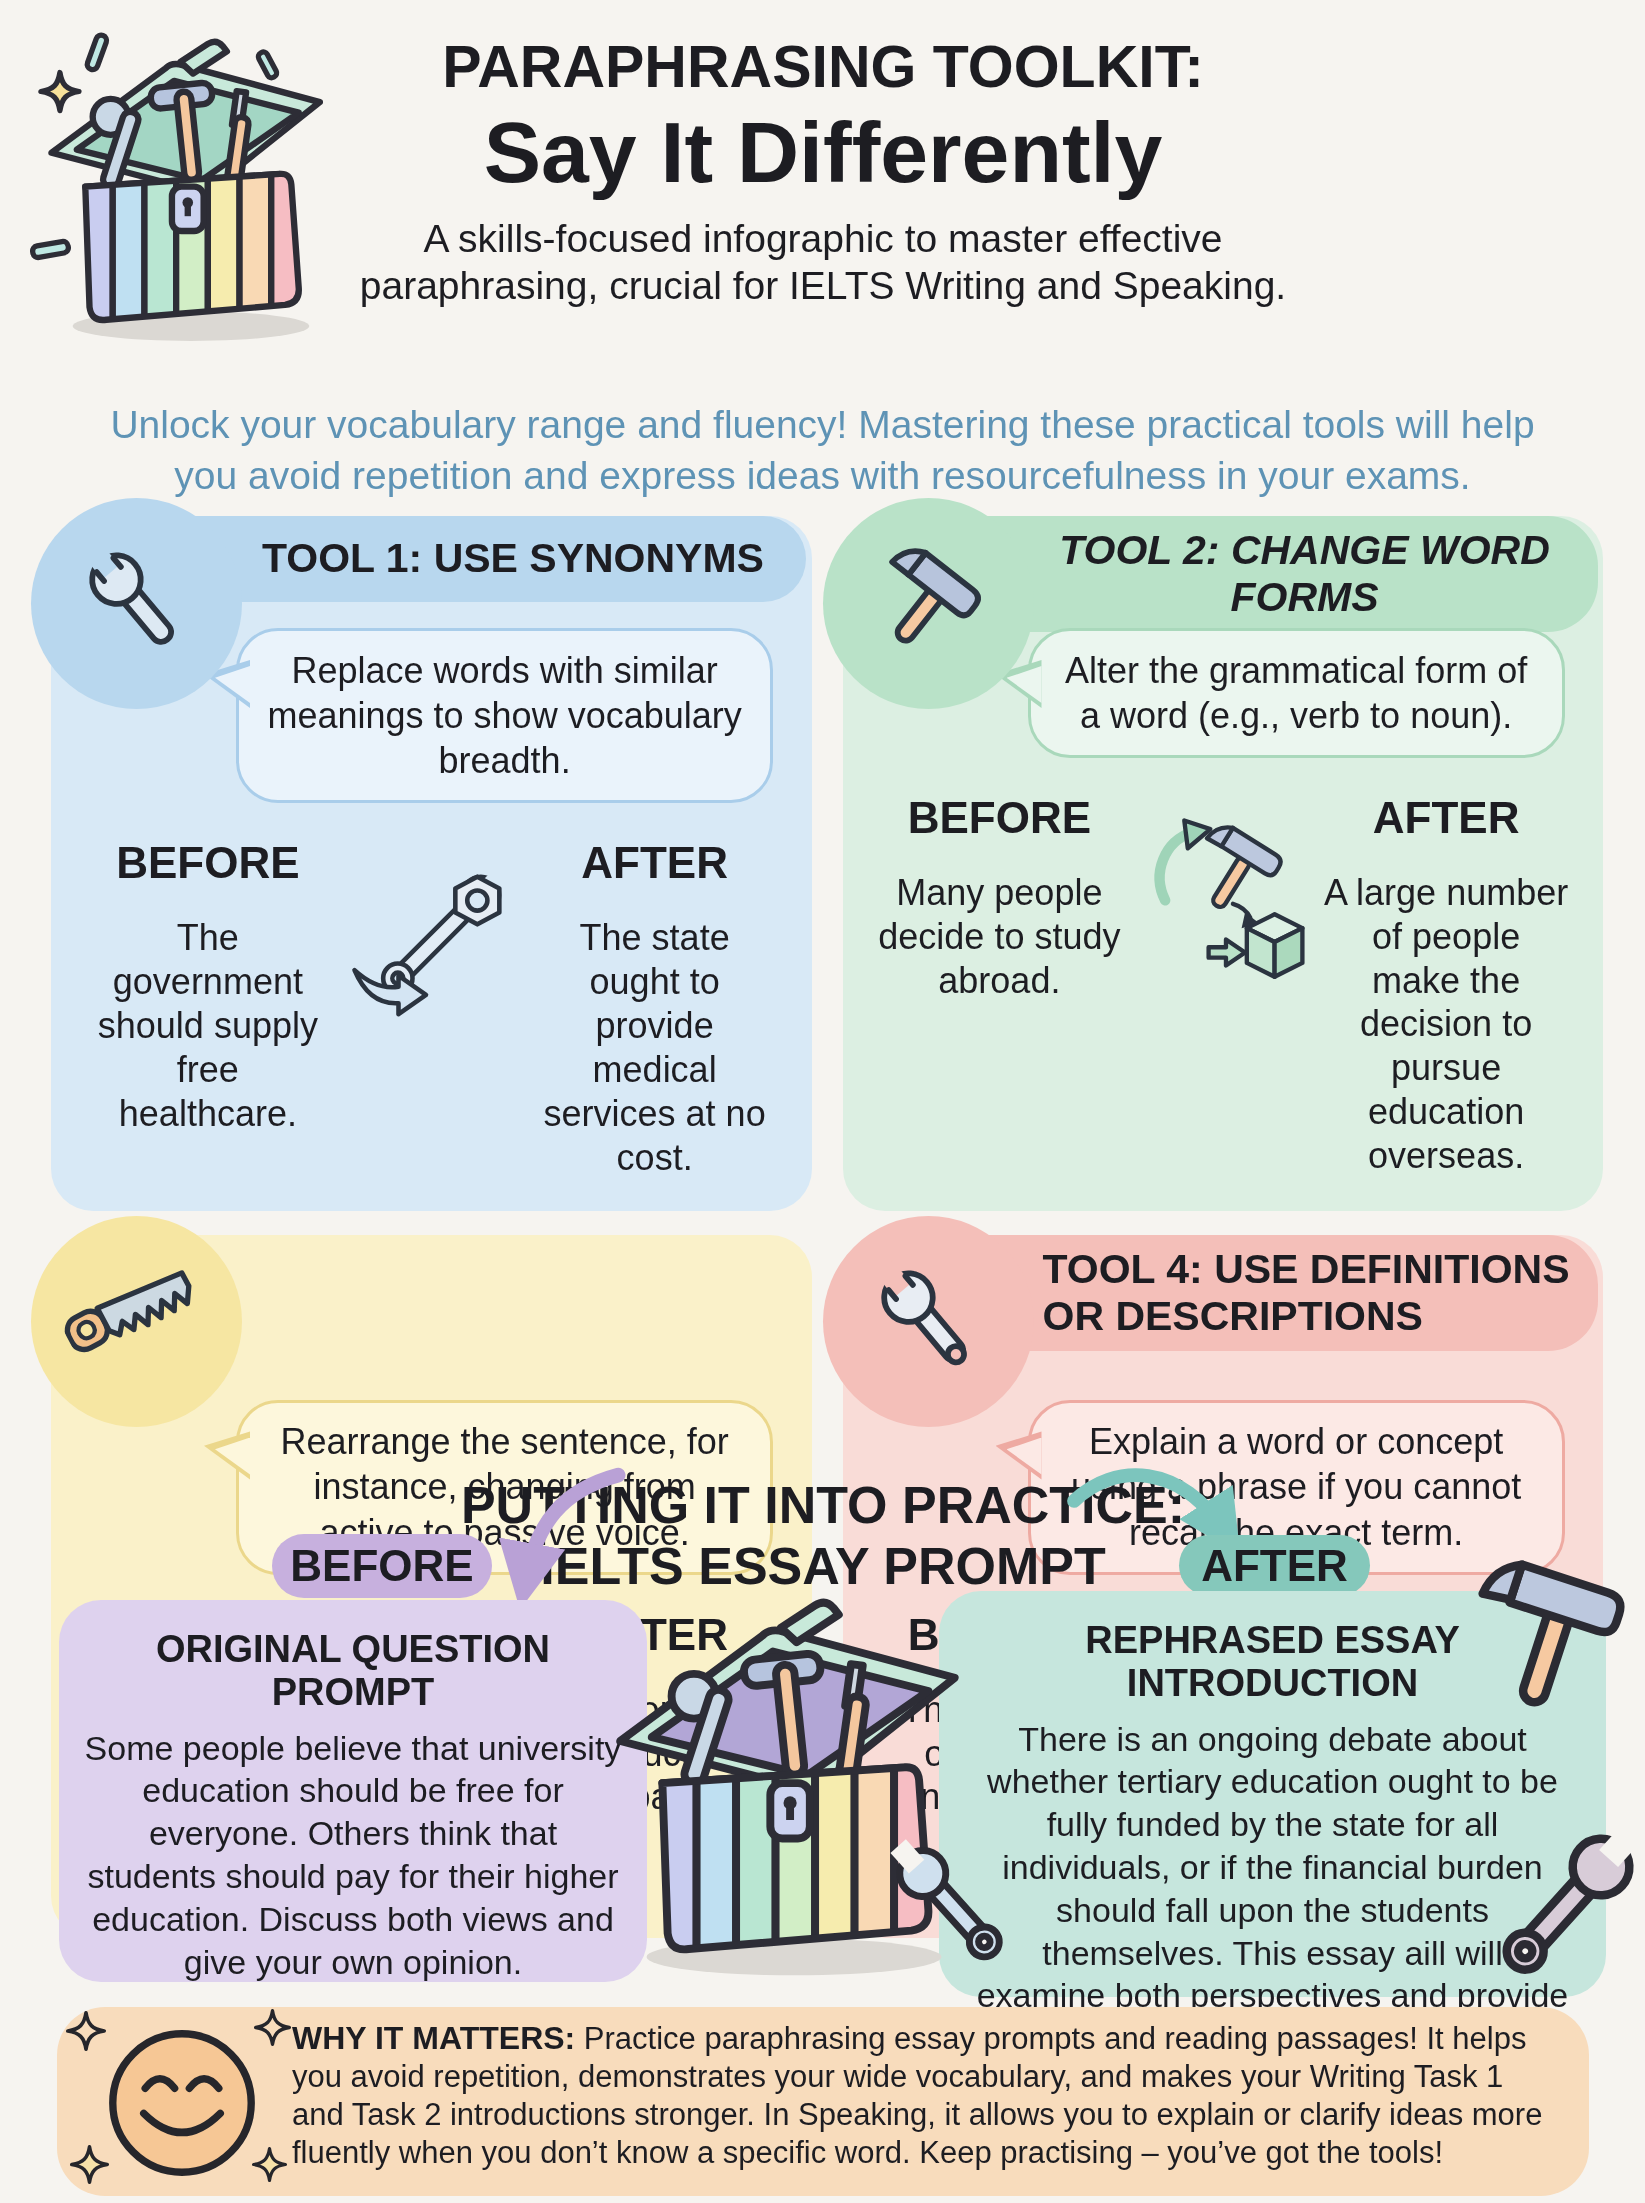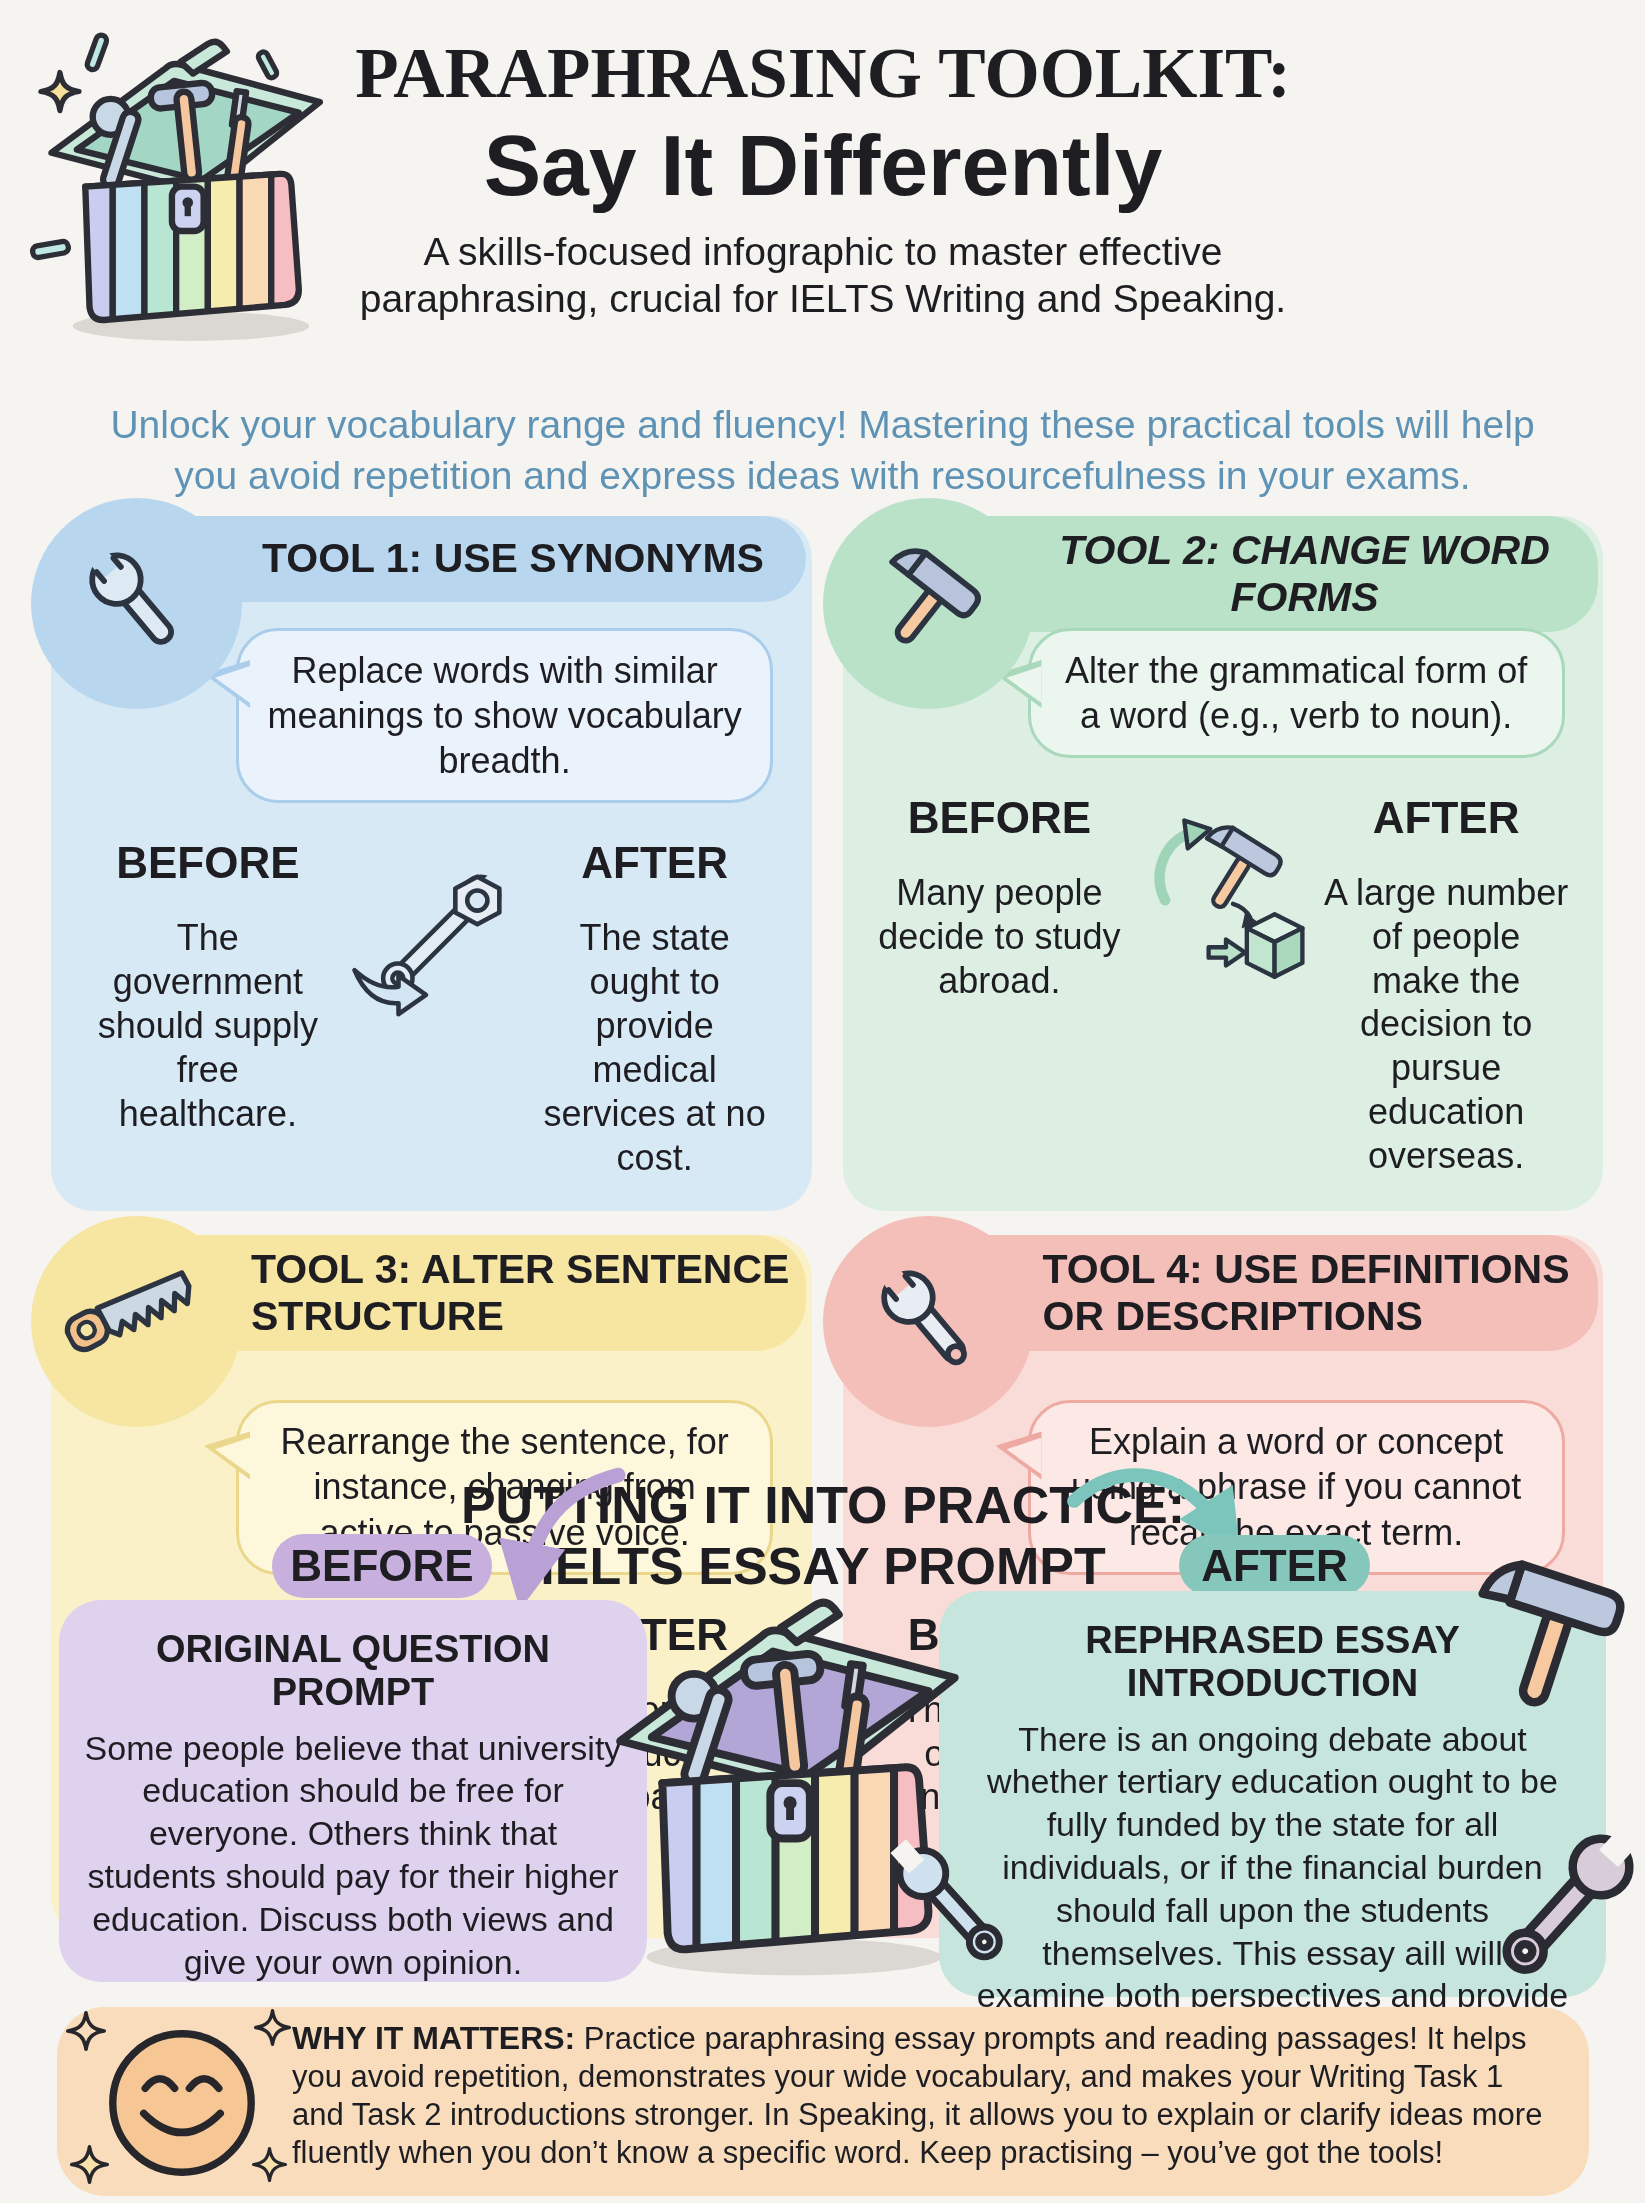--- a/index.html
+++ b/index.html
@@ -9,21 +9,21 @@
     background: #f6f4f0;
     font-family: "Liberation Sans", sans-serif;
     color: #1d1d22;
     overflow: hidden;
   }
   svg { display:block; }
 
   
   .header-toolbox { position:absolute; left:24px; top:26px; width:317px; height:323px; }
   .header-text { position:absolute; top:33px; left:0; width:100%; text-align:center; }
-  .title1 { font-size:71px; font-weight:800; letter-spacing:0;font-family:Liberation Serif, serif; }
+  .title1 { font-size:59px; font-weight:800; letter-spacing:0; }
   .title2 { font-size:86px; font-weight:800; margin-top:1.8px; }
   .subtitle { font-size:39px; font-weight:500; line-height:1.2; max-width:955px; margin:14.7px auto 0; }
   .intro {
     position:absolute; top:400px; left:88px; width:1469px;
     text-align:center; font-size:39px; font-weight:500; line-height:1.3; color:#5e93b5;
   }
 
   
   .cards {
     position:absolute; top:516px; left:51px; width:1552px;
@@ -254,21 +254,20 @@
         </svg>
       </div>
       <div>
         <div class="ba-label">AFTER</div>
         <div class="ba-text">A large number of people make the decision to pursue education overseas.</div>
       </div>
     </div>
   </div>
 
   <div class="card t3">
-    <div class="pill">TOOL 3: ALTER SENTENCE STRUCTURE</div>
     <div class="blob">
       <svg viewBox="0 0 130 90" style="width:138px;height:96px;transform:rotate(-28deg)">
         <g stroke="#2b3440" stroke-width="5" stroke-linejoin="round">
           <rect x="2" y="14" width="36" height="32" rx="13" fill="#f2c089"></rect>
           <rect x="12" y="22" width="15" height="15" rx="7" fill="#f6e6a2" stroke-width="4"></rect>
           <path d="M38,16 L124,24 L124,38 L115,52 L109,38 L101,52 L95,38 L87,52 L81,38 L73,52 L67,38 L59,50 L53,38 L45,48 L38,40 Z" fill="#ccd9e2"></path>
         </g>
       </svg>
     </div>
     <div class="bubble">

